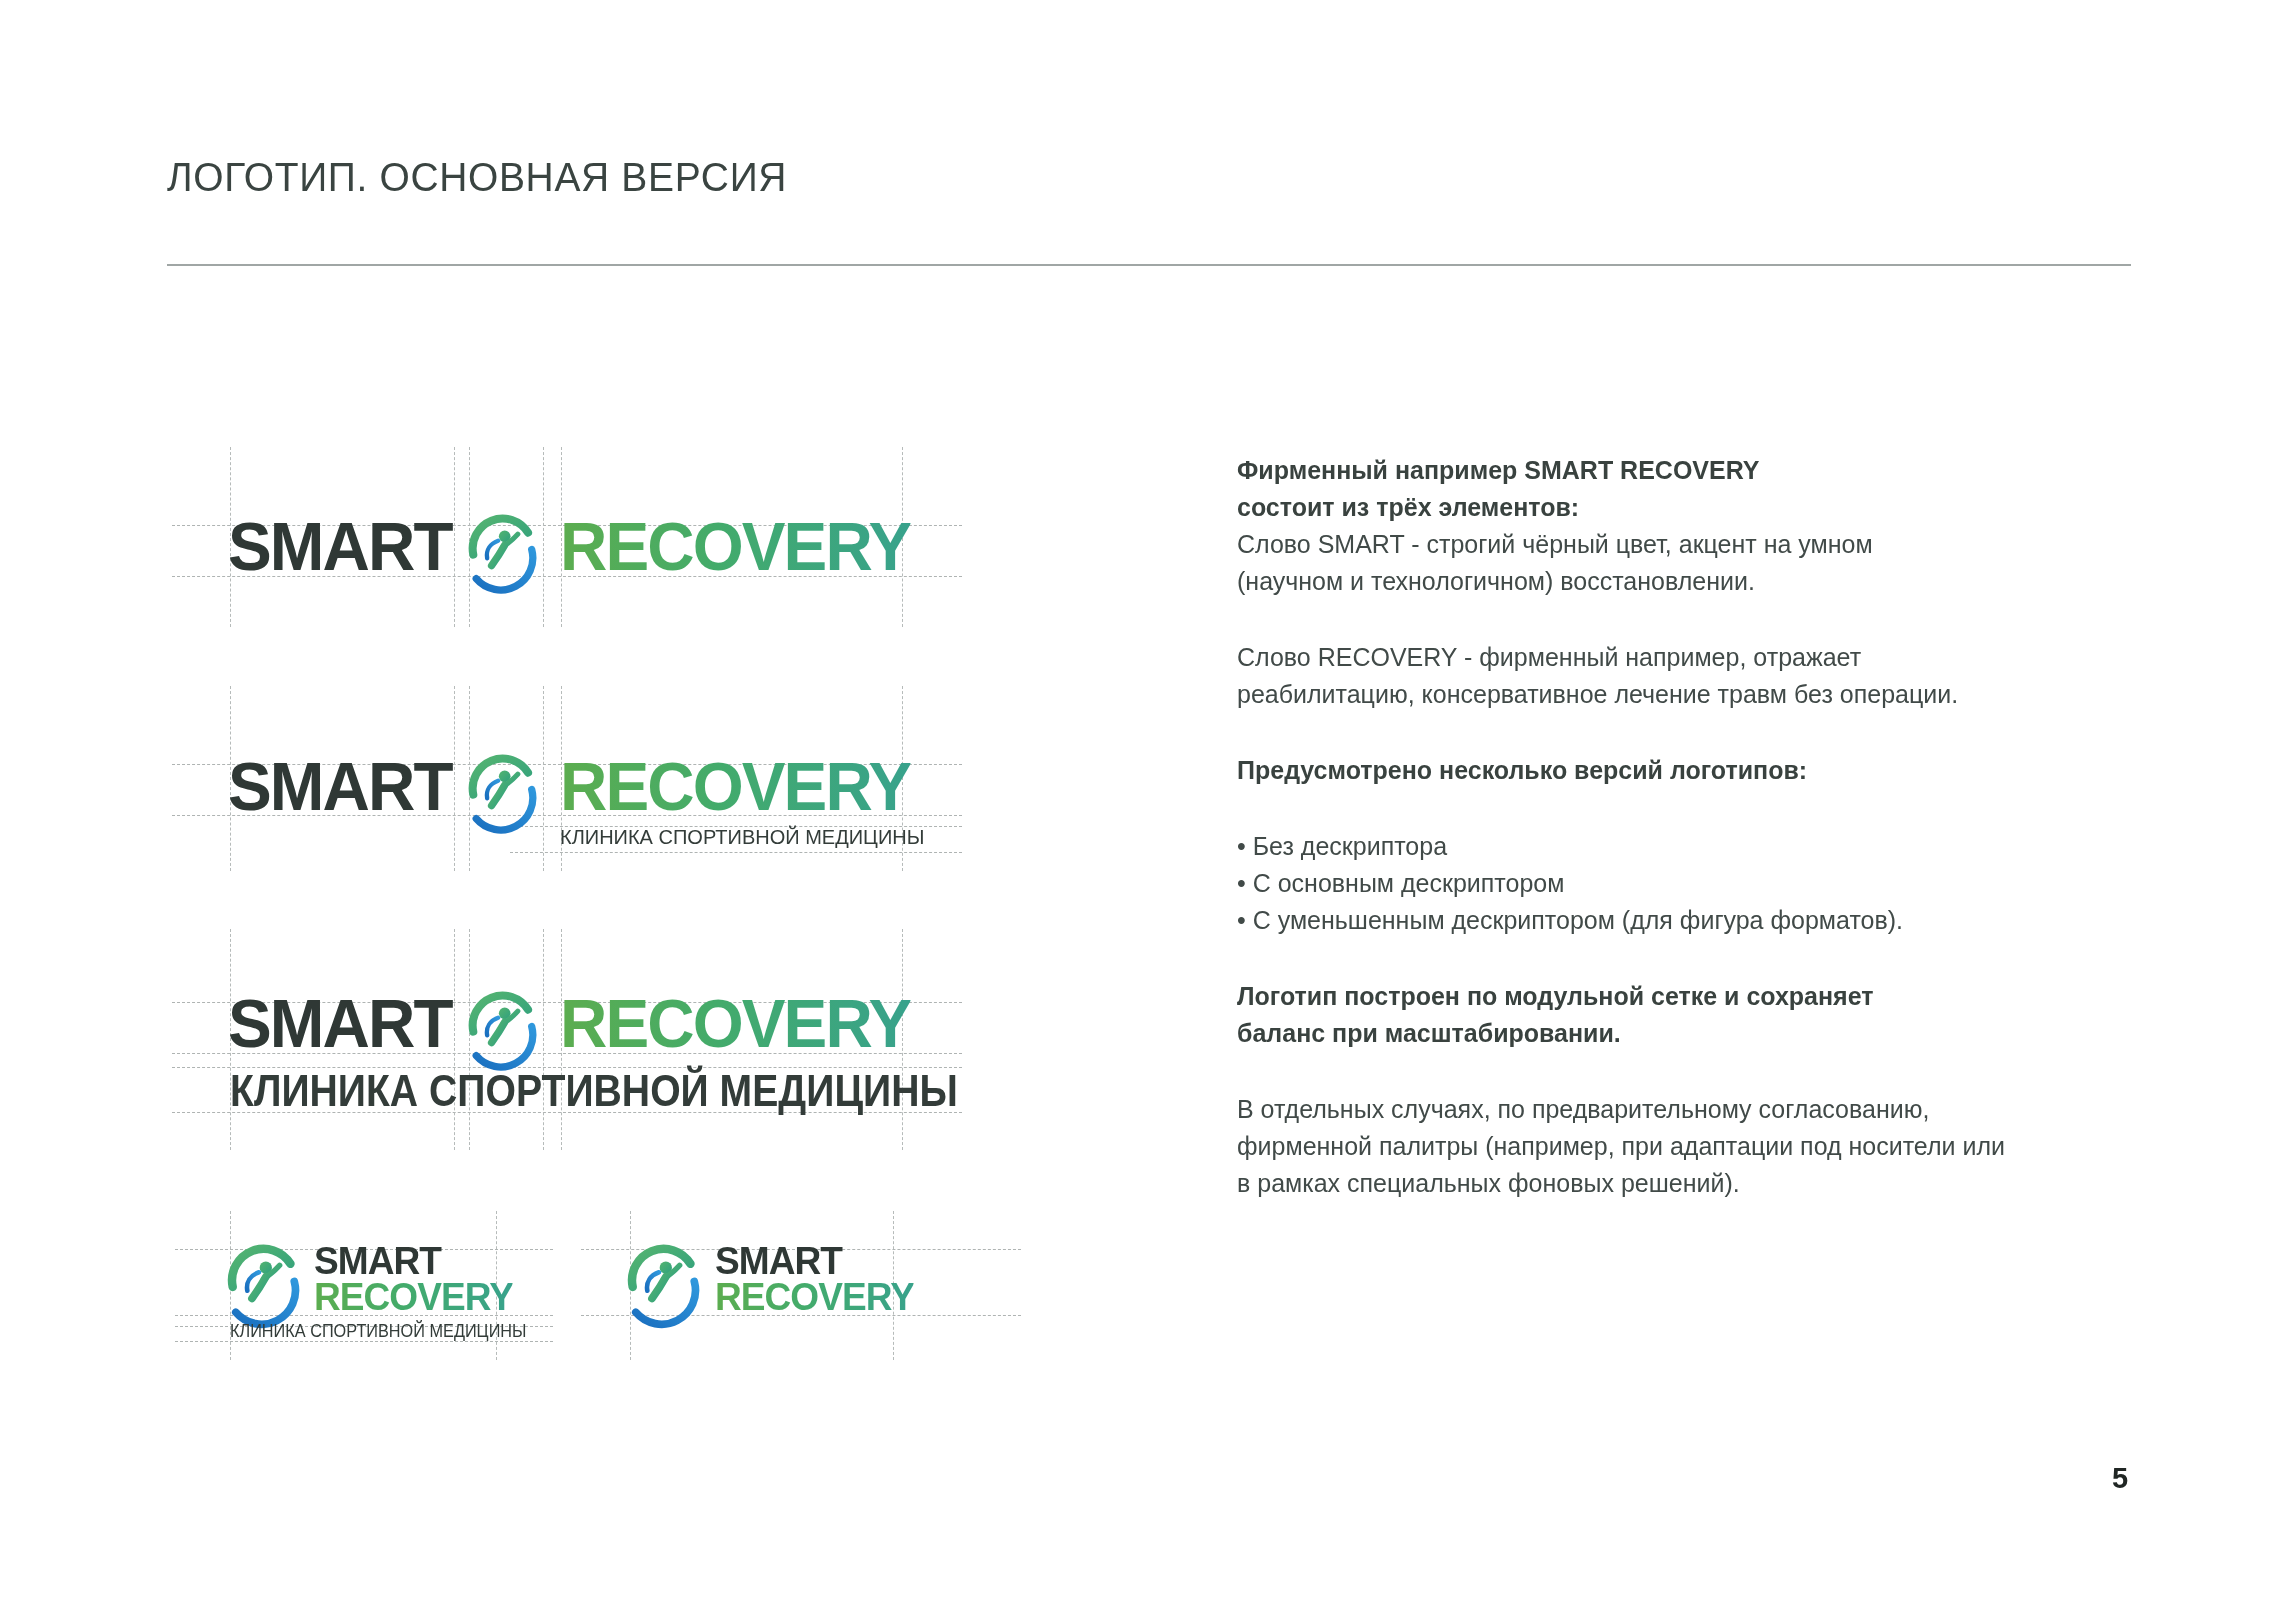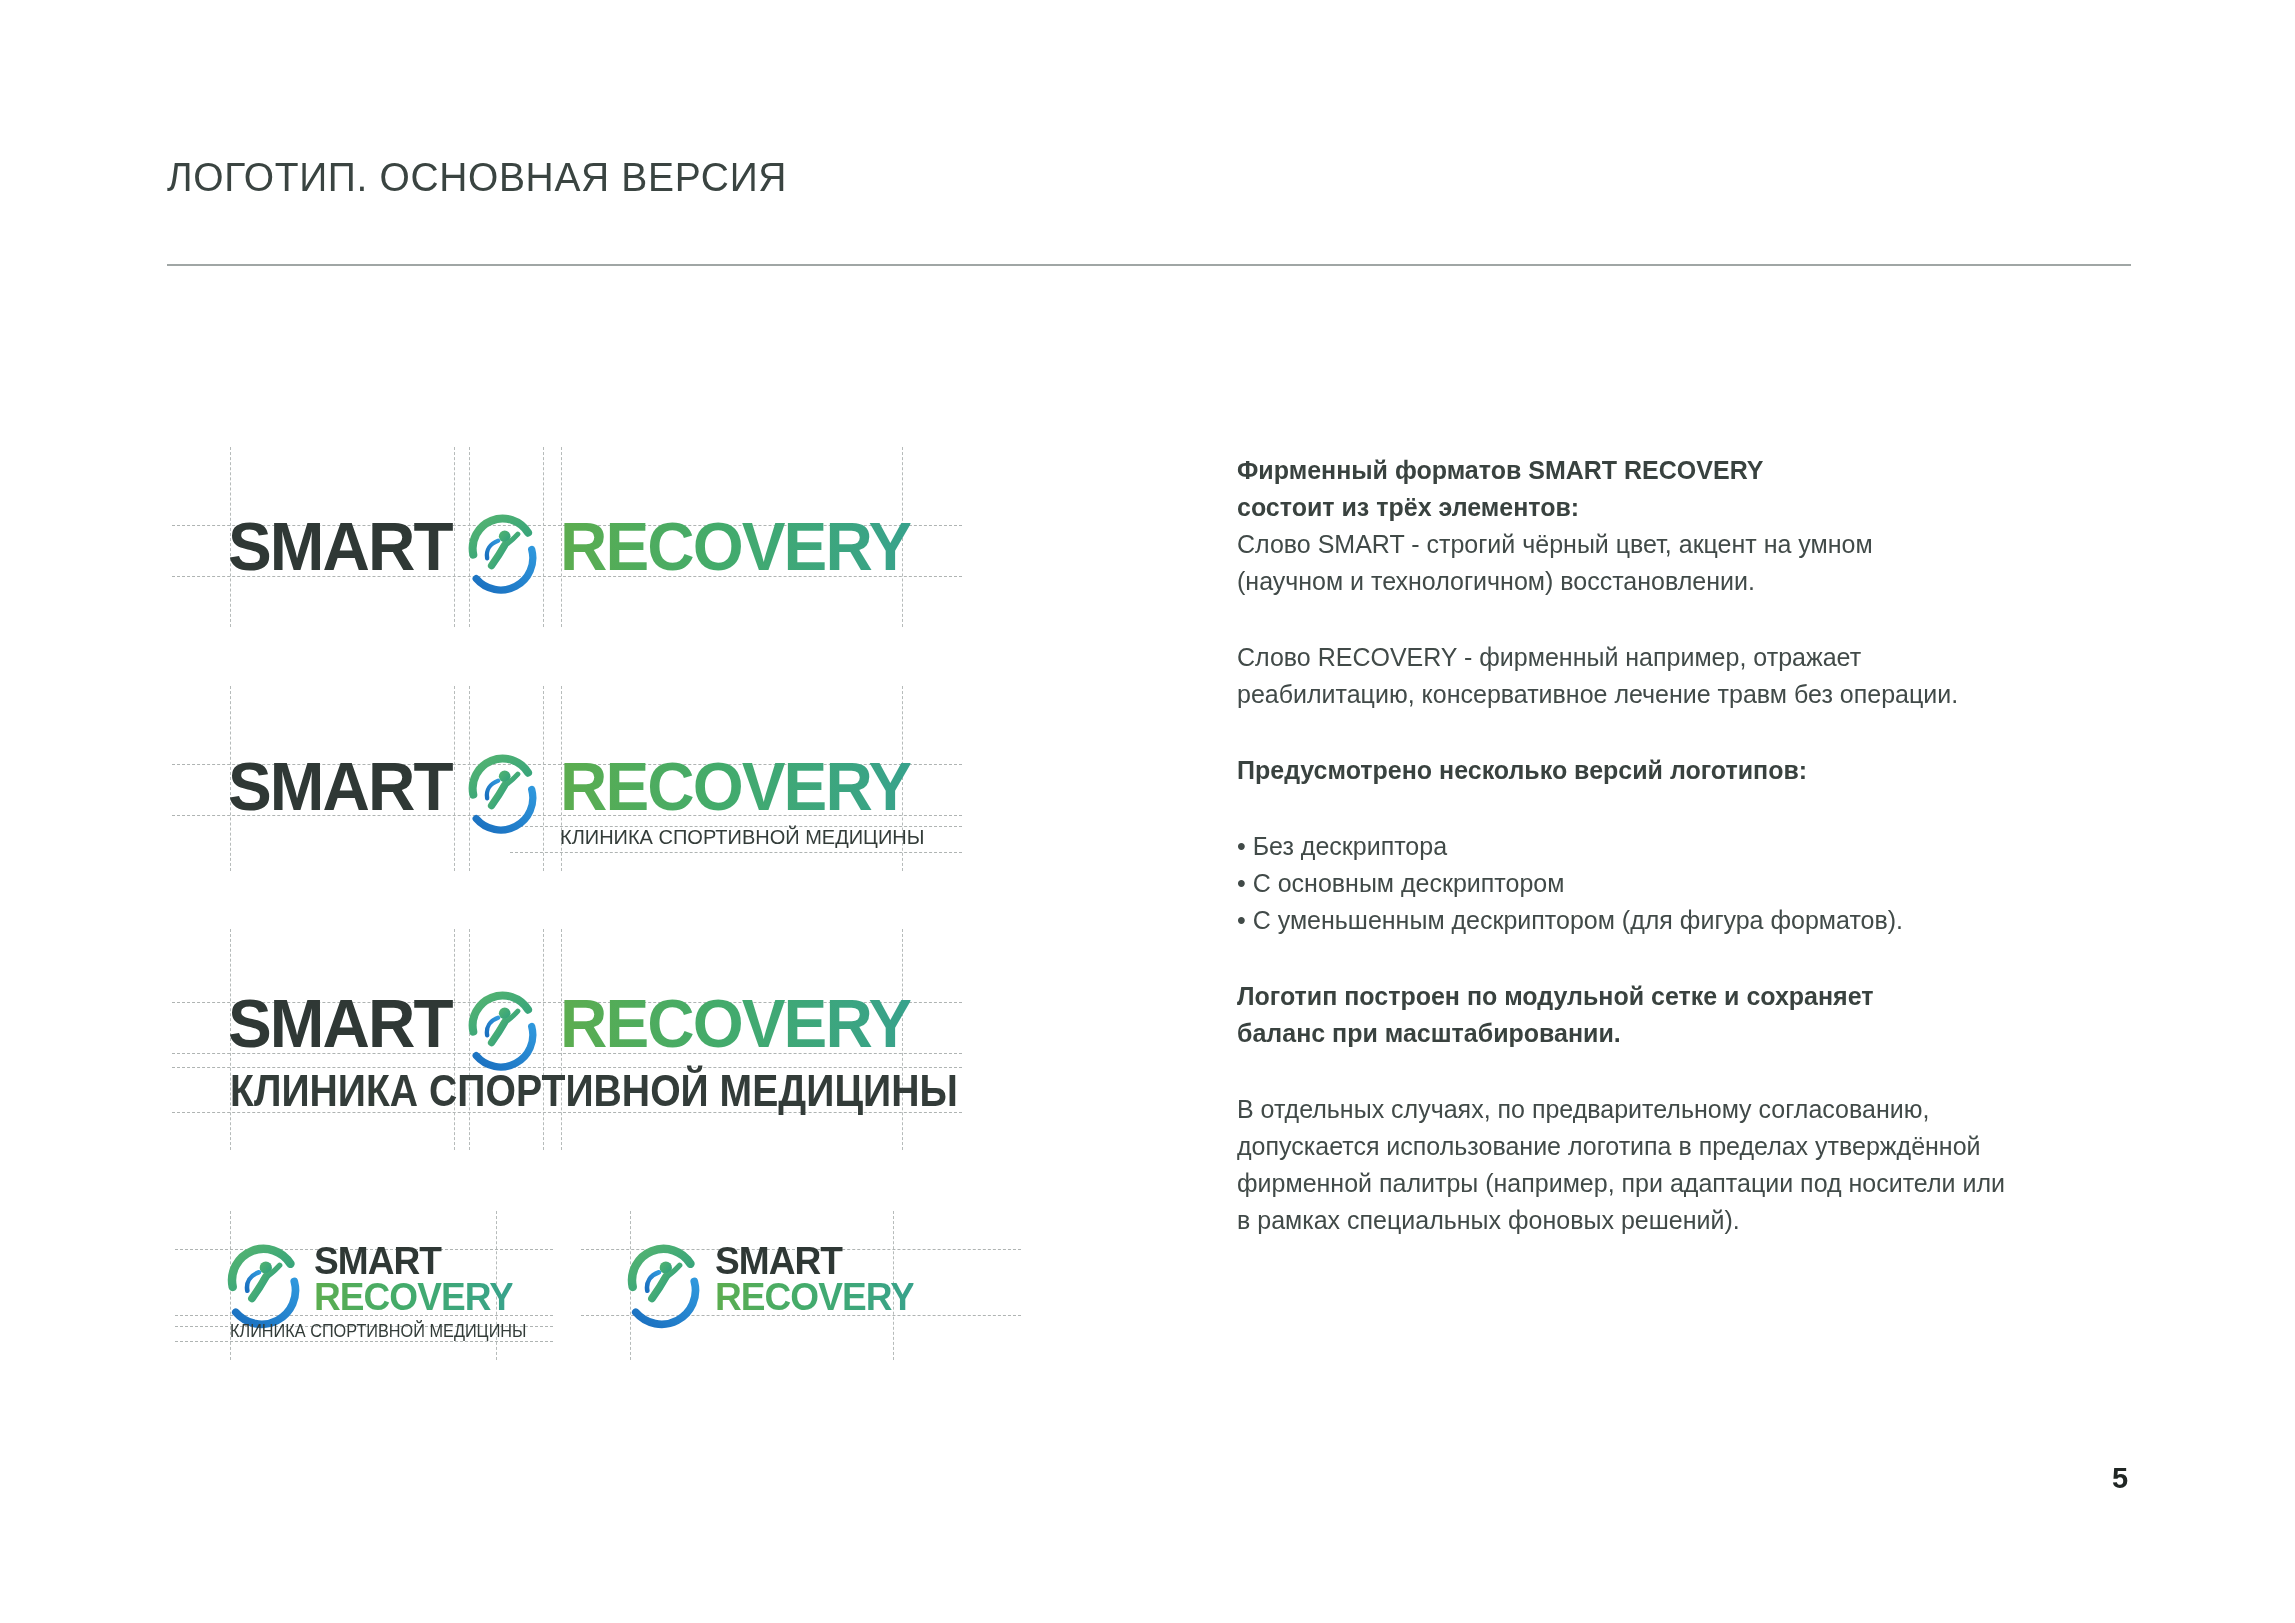--- a/index.html
+++ b/index.html
@@ -189,21 +189,21 @@
     <path d="M 50 47 C 57 42 64 37 71 29" stroke="url(#mgGreen)" stroke-width="7" fill="none" stroke-linecap="round"></path>
     <path d="M 53 44 C 48 53 43 61 35 72" stroke="url(#mgGreen)" stroke-width="10" fill="none" stroke-linecap="round"></path>
     <path d="M 29 62 C 27 51 33 42 44 38" stroke="url(#mgBlue)" stroke-width="6" fill="none" stroke-linecap="round"></path>
   </svg>
   <div class="abs compact-word word-smart" style="left:715px;top:1241px;">SMART</div>
   <div class="abs compact-word grad-text" style="left:715px;top:1277px;">RECOVERY</div>
 </div>
 
 <div class="abs text-col">
   <div class="para">
-    <div class="bold">Фирменный форматов SMART RECOVERY</div>
+    <div class="bold">Фирменный например SMART RECOVERY</div>
     <div class="bold">состоит из трёх элементов:</div>
     <div>Слово SMART - строгий чёрный цвет, акцент на умном</div>
     <div>(научном и технологичном) восстановлении.</div>
   </div>
   <div class="para">
   </div>
   <div class="para">
     <div>Слово RECOVERY - фирменный например, отражает</div>
     <div>реабилитацию, консервативное лечение травм без операции.</div>
   </div>
@@ -214,20 +214,19 @@
     <div>• Без дескриптора</div>
     <div>• С основным дескриптором</div>
     <div>• С уменьшенным дескриптором (для фигура форматов).</div>
   </div>
   <div class="para">
     <div class="bold">Логотип построен по модульной сетке и сохраняет</div>
     <div class="bold">баланс при масштабировании.</div>
   </div>
   <div class="para">
     <div>В отдельных случаях, по предварительному согласованию,</div>
-    <div>допускается использование логотипа в пределах утверждённой</div>
     <div>фирменной палитры (например, при адаптации под носители или</div>
     <div>в рамках специальных фоновых решений).</div>
   </div>
 </div>
 
 <div class="abs page-number">5</div>
 
 
 </body></html>

